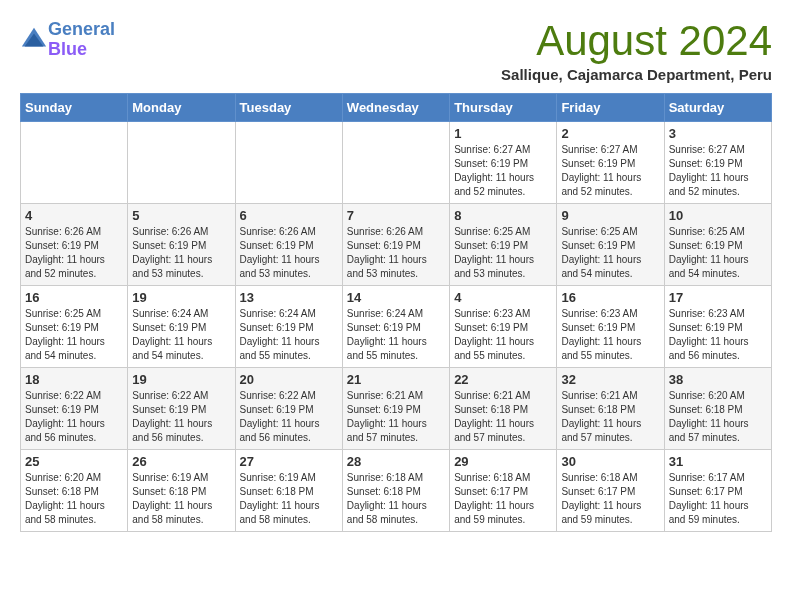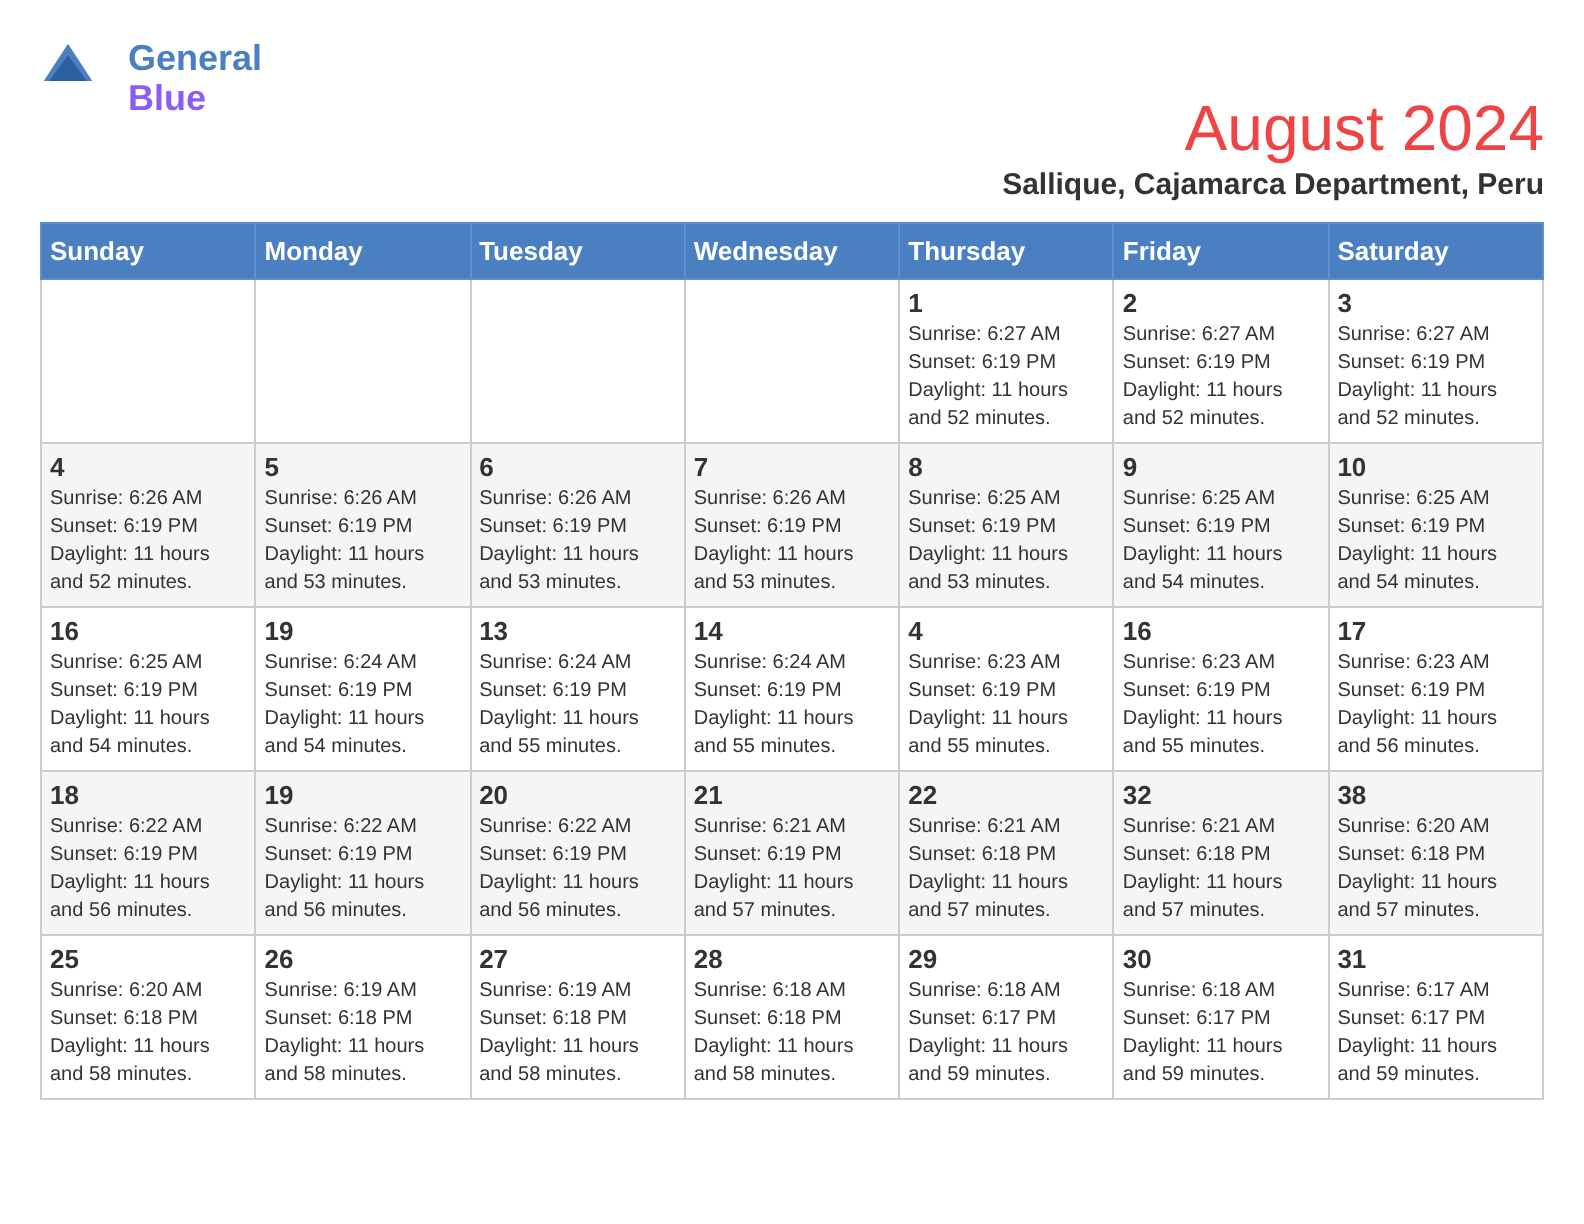--- a/index.html
+++ b/index.html
@@ -11,44 +11,44 @@
       padding: 20px;
     }
     .header {
       display: flex;
       justify-content: space-between;
       align-items: flex-start;
       margin-bottom: 10px;
     }
     .logo {
       display: flex;
-      gap: 16px;
+      align-items: center;
+      gap: 0;
     }
     .logo-text {
       font-size: 18px;
       font-weight: bold;
       color: #333;
       line-height: 1.1;
     }
     .logo-text span {
       color: #4a7fc1;
     }
     .logo-icon {
       width: 28px;
       height: 28px;
     }
     .title-block {
       text-align: right;
     }
     .month-year {
-      font-size: 32px;
+      font-size: 42px;
       font-weight: normal;
-      color: #ef4444;
+      color: #4d7c0f;
       line-height: 1;
-      margin-top: 28px;
     }
     .location {
       font-size: 15px;
       color: #333;
       margin-top: 4px;
       font-weight: bold;
     }
     table {
       width: 100%;
       border-collapse: collapse;

